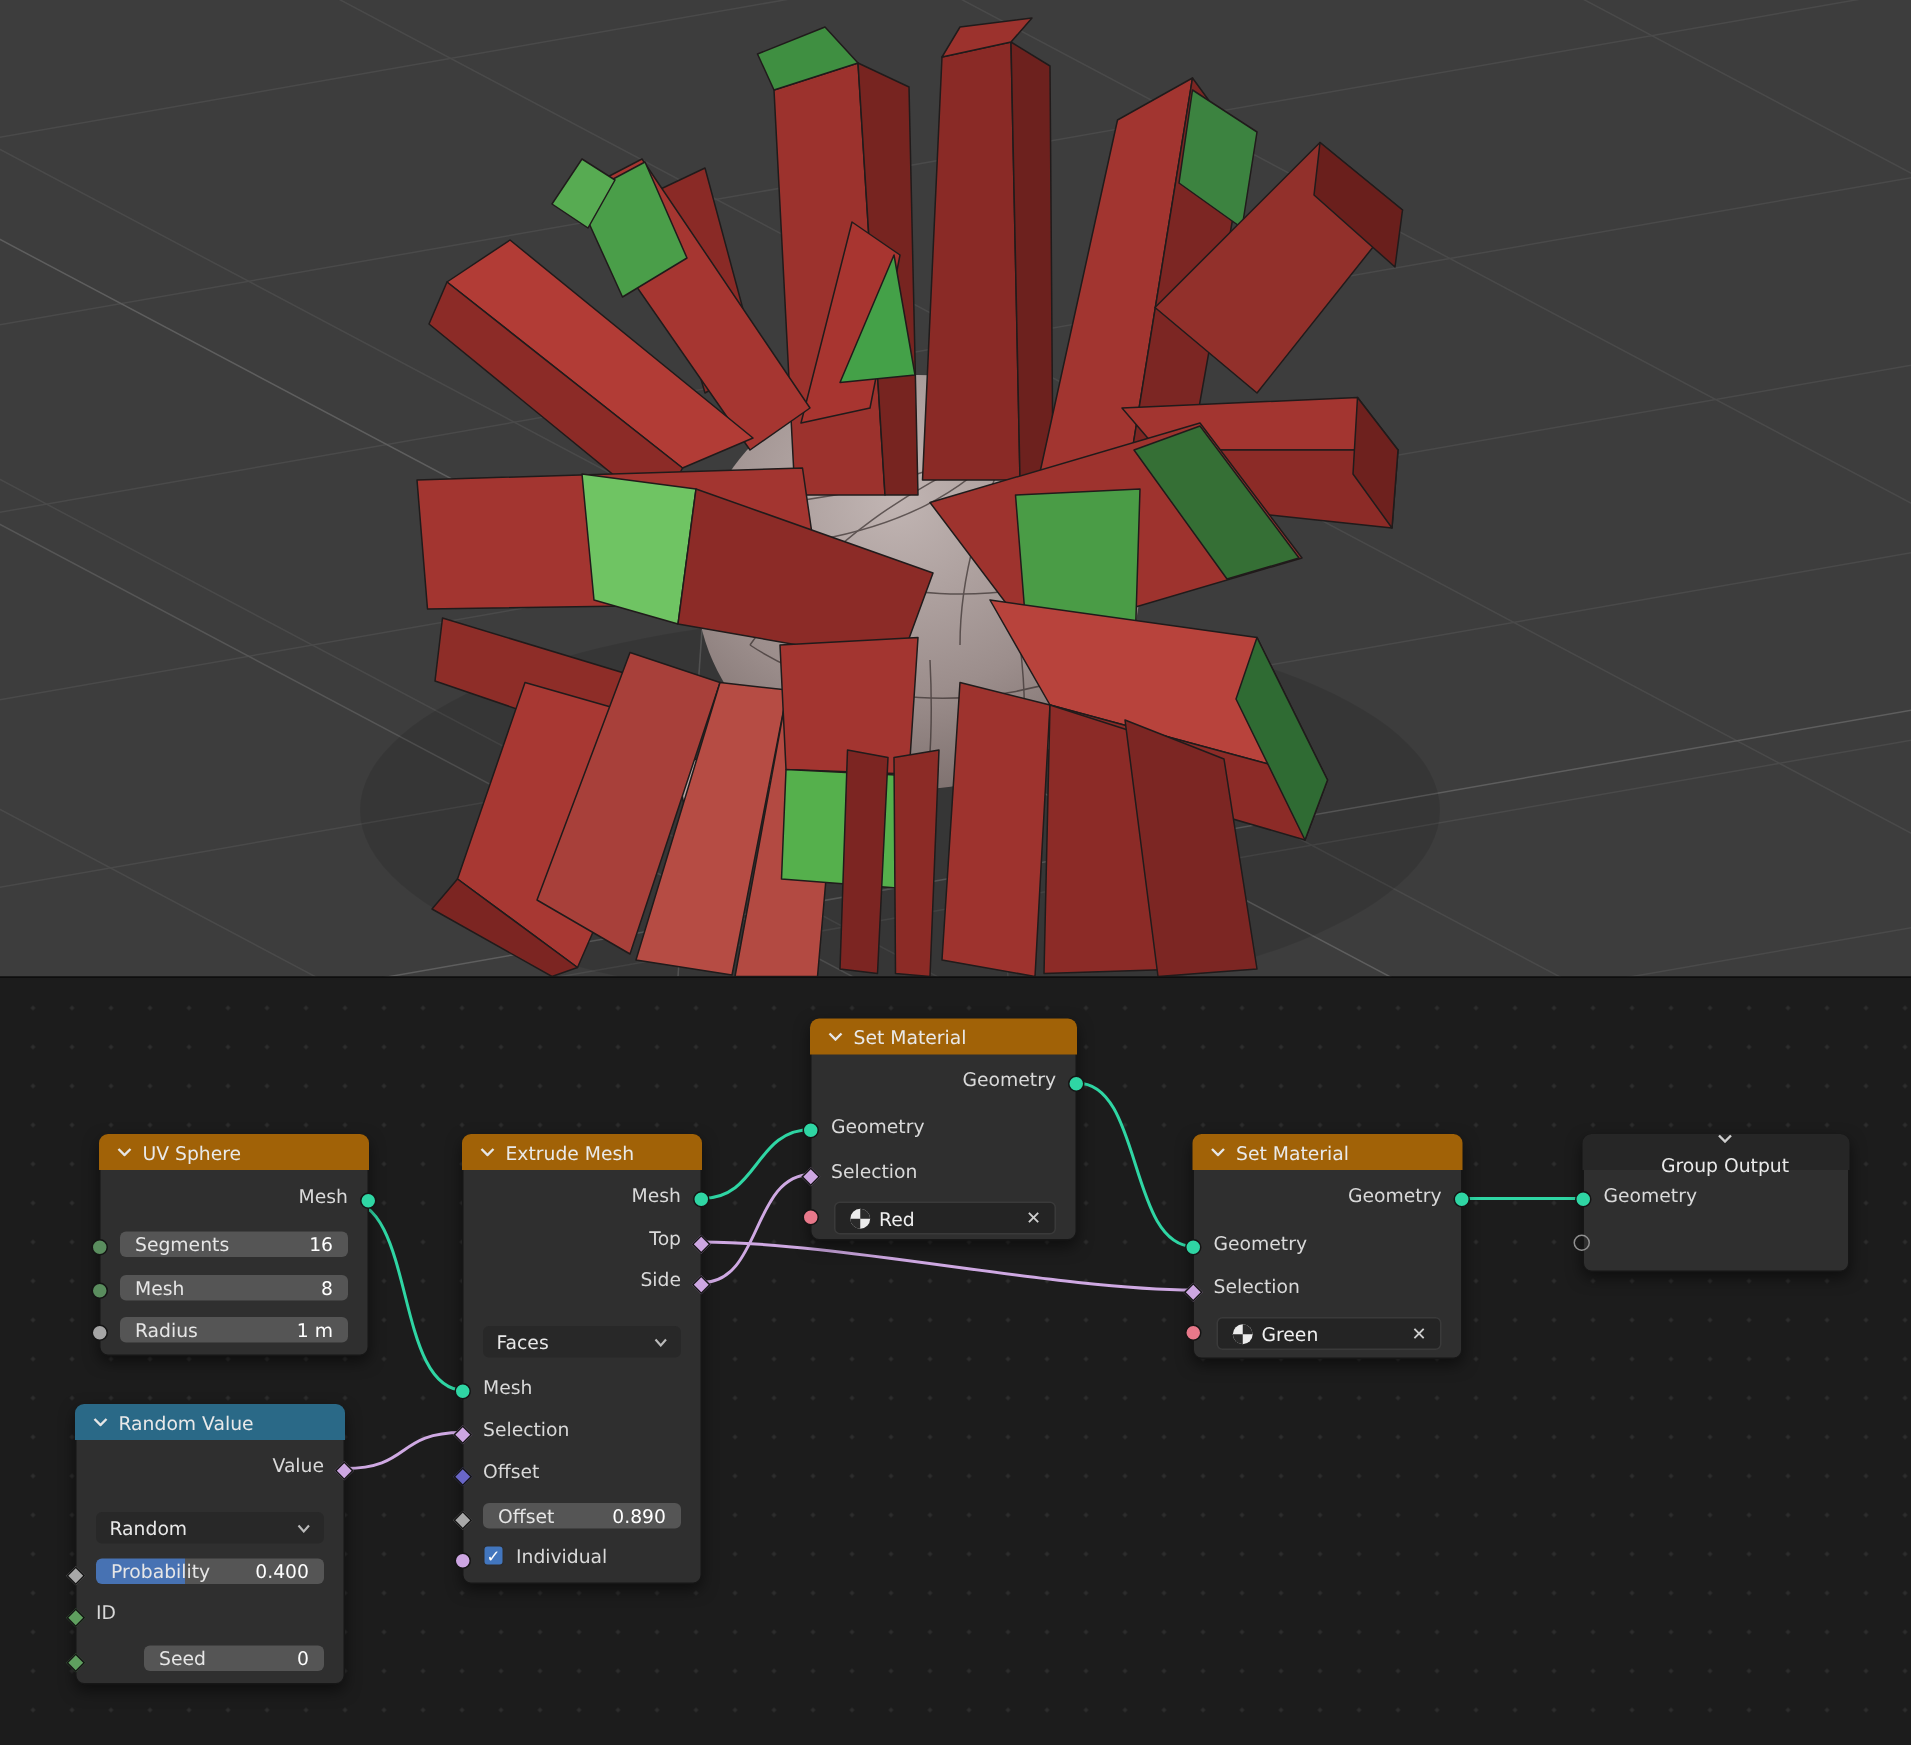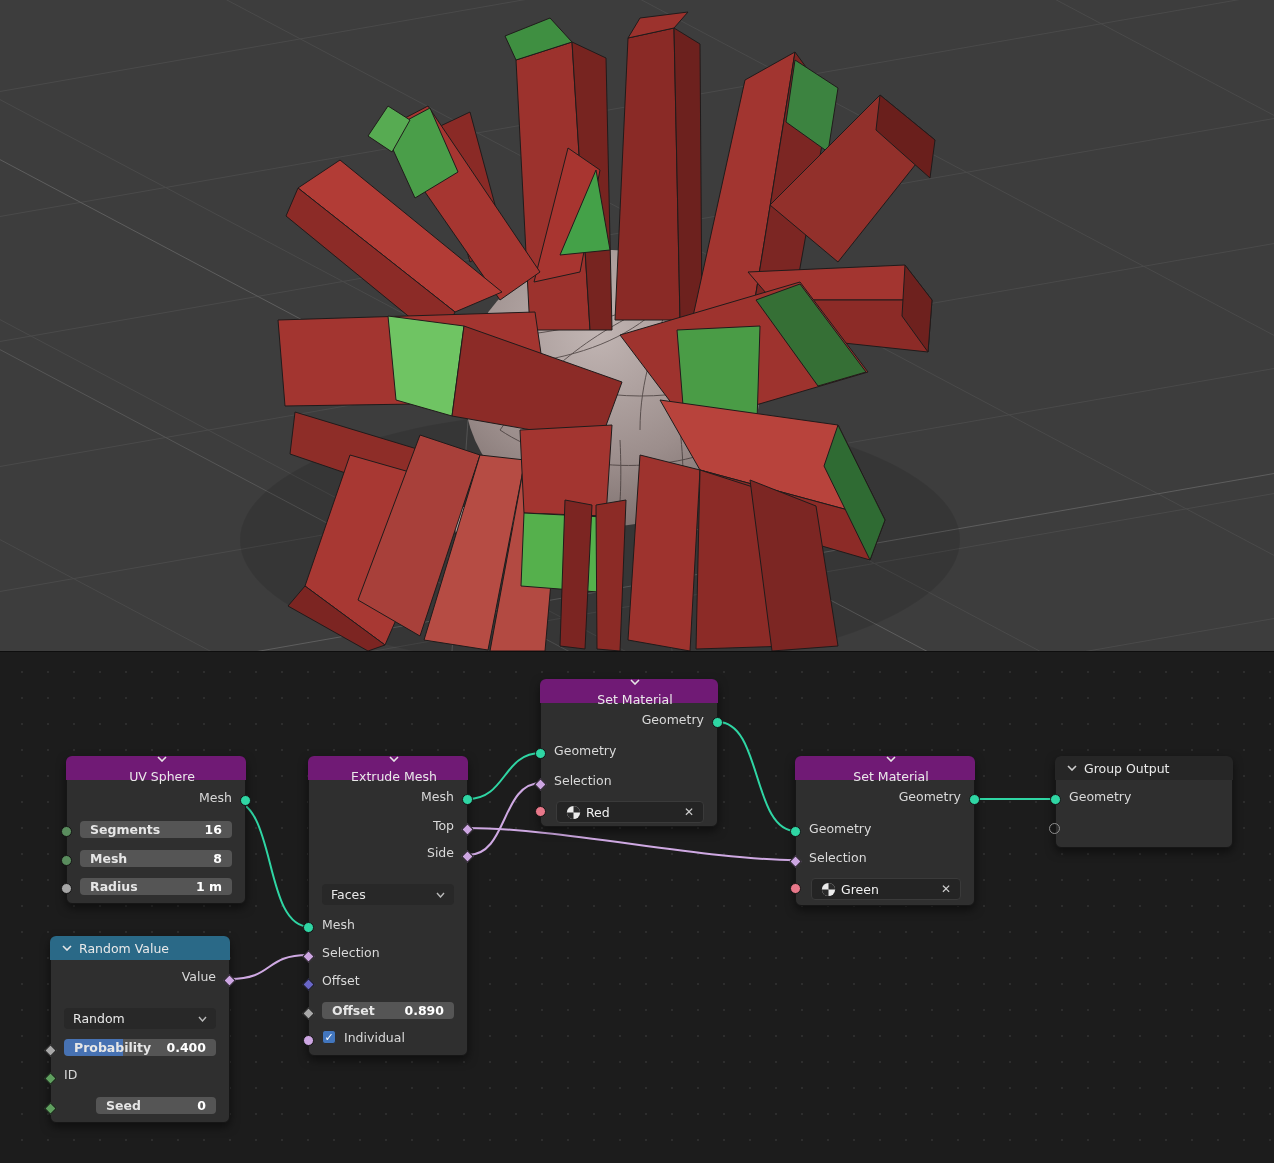--- a/index.html
+++ b/index.html
@@ -8,30 +8,30 @@
   .viewport{position:absolute;left:0;top:0;width:1274px;height:651px;background:#3d3d3d;}
   
   .node-editor{position:absolute;left:0;top:651px;width:1274px;height:512px;background:#1c1c1c;
     background-image:radial-gradient(circle,#2d2d2d 1.3px,transparent 1.5px);
     background-size:26px 26px;background-position:9px 7px;border-top:1px solid #0e0e0e;box-sizing:border-box;}
   .wires{position:absolute;left:0;top:0;z-index:1;}
   .node{position:absolute;background:#2f2f2f;border:1px solid #161616;border-radius:6px;
     box-shadow:0 4px 10px rgba(0,0,0,.5);z-index:2;font-size:12.5px;color:#d9d9d9;box-sizing:border-box;}
   .n-header{position:absolute;left:-1px;right:-1px;top:-1px;height:24px;border-radius:6px 6px 0 0;
     display:flex;align-items:center;gap:7px;padding-left:12px;color:#e9e9e9;box-sizing:border-box;}
-  .hdr-teal{background:#701a75;flex-direction:column;}
+  .hdr-teal{background:#a16207;}
   .hdr-blue{background:#2a6987;text-align:center;}
-  .hdr-dark{background:#262626;}
+  .hdr-dark{background:#262626;flex-direction:column;}
   .chev{flex:0 0 auto;display:block;}
   .row{position:absolute;left:0;right:0;height:22px;display:flex;}
   .row.out{justify-content:flex-end;padding-right:13px;}
   .row.in{justify-content:flex-start;padding-left:13px;}
   .field{position:absolute;left:13px;right:13px;height:17px;background:#555555;border-radius:4px;
     display:flex;align-items:center;justify-content:space-between;padding:0 10px;box-sizing:border-box;
-    color:#f1f1f1;font-weight:bold;}
+    color:#f1f1f1;}
   .field .f-label{color:#e6e6e6;}
   .field .f-value{color:#ffffff;}
   .dropdown{position:absolute;left:13px;right:13px;height:21px;background:#282828;border-radius:4px;
     display:flex;align-items:center;justify-content:space-between;padding:0 9px;box-sizing:border-box;color:#e8e8e8;}
   .mat-field{position:absolute;left:15px;right:13px;height:22px;background:#242424;border:1px solid #3a3a3a;
     border-radius:4px;display:flex;align-items:center;gap:5px;padding:0 9px;box-sizing:border-box;color:#efefef;}
   .mat-field .mat-name{flex:1;}
   .mat-field .x{color:#cfcfcf;font-size:12px;}
   .prob-fill{background:linear-gradient(to right,#4772b3 0 39%,#555555 39%);}
   

